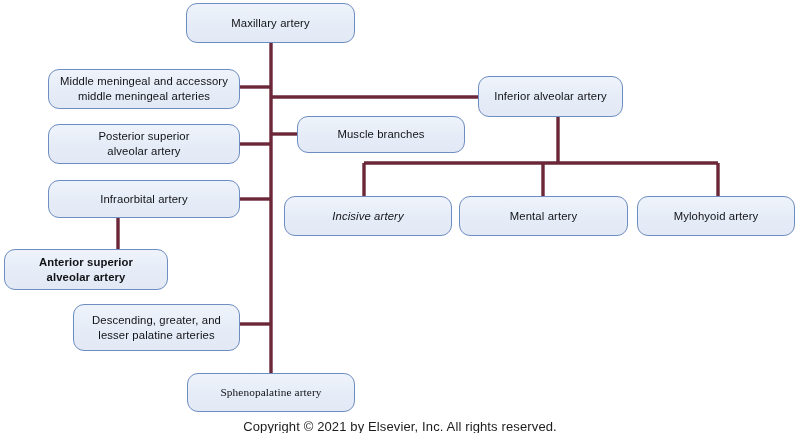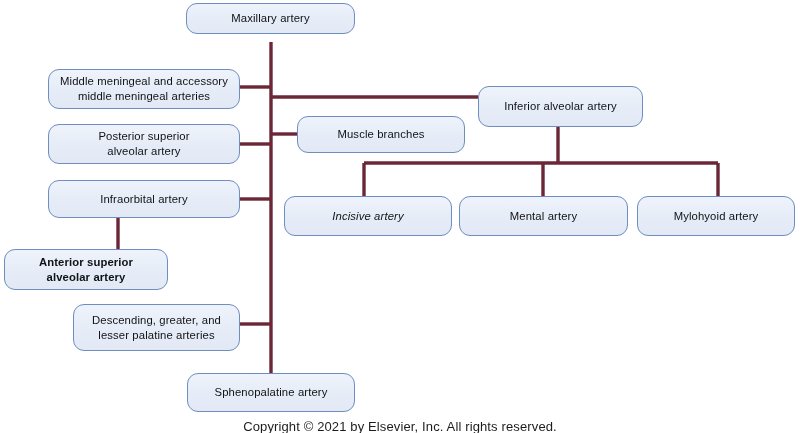--- a/index.html
+++ b/index.html
@@ -84,21 +84,21 @@
       <path d="M558,117 L558,163"></path>
 
       <path d="M364,163 L718,163"></path>
 
       <path d="M364,163 L364,196"></path>
       <path d="M543,163 L543,196"></path>
       <path d="M718,163 L718,196"></path>
     </g>
   </svg>
 
-  <div class="node" style="left:186px; top:3px; width:169px; height:31px;">
+  <div class="node" style="left:186px; top:3px; width:169px; height:40px;">
     <span class="node-label">Maxillary artery</span>
   </div>
 
   <div class="node" style="left:48px; top:69px; width:192px; height:40px;">
     <span class="node-label">Middle meningeal and accessory
 middle meningeal arteries</span>
   </div>
 
   <div class="node" style="left:48px; top:124px; width:192px; height:40px;">
     <span class="node-label">Posterior superior
@@ -112,25 +112,25 @@
   <div class="node" style="left:4px; top:249px; width:164px; height:41px;font-weight:bold;">
     <span class="node-label">Anterior superior
 alveolar artery</span>
   </div>
 
   <div class="node" style="left:73px; top:304px; width:167px; height:47px;justify-content:center;">
     <span class="node-label">Descending, greater, and
 lesser palatine arteries</span>
   </div>
 
-  <div class="node" style="left:187px; top:373px; width:168px; height:39px;">
+  <div class="node" style="left:187px; top:373px; width:168px; height:39px;font-family:Liberation Serif, serif;">
     <span class="node-label">Sphenopalatine artery</span>
   </div>
 
-  <div class="node" style="left:478px; top:76px; width:165px; height:41px;margin-top:10px;">
+  <div class="node" style="left:478px; top:76px; width:145px; height:41px;">
     <span class="node-label">Inferior alveolar artery</span>
   </div>
 
   <div class="node" style="left:297px; top:116px; width:168px; height:37px;">
     <span class="node-label">Muscle branches</span>
   </div>
 
   <div class="node" style="left:284px; top:196px; width:168px; height:40px;font-style:italic;">
     <span class="node-label">Incisive artery</span>
   </div>

